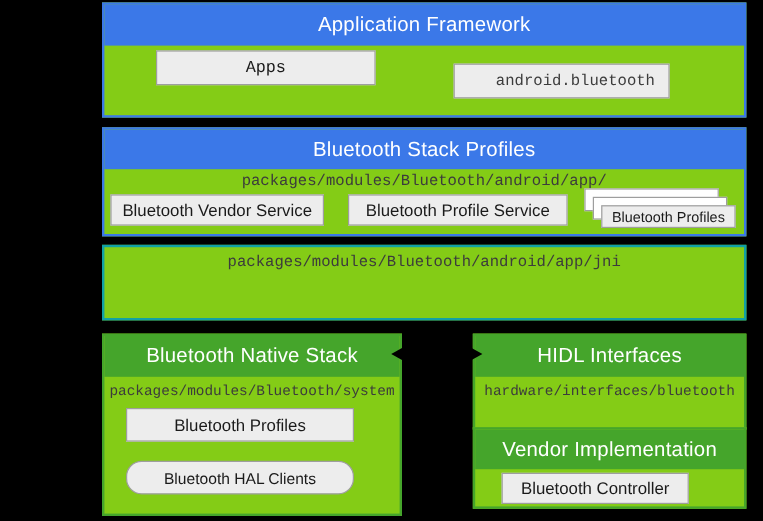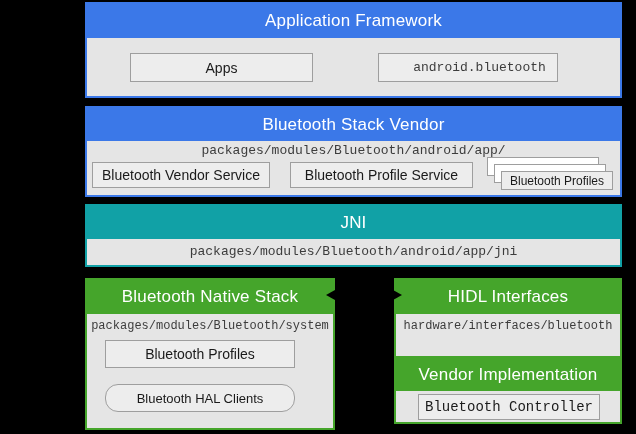--- a/index.html
+++ b/index.html
@@ -2,21 +2,21 @@
 <html style="--blue: #3B78E8; --teal: #11A1A6; --green: #45A52B; --box-fill: #EDEDED; --box-border: #9E9E9E; --path-text: #3C3C3C; --bg: #000000;"><head>
 <meta charset="utf-8">
 <style>
   :root{
     --blue:#3B78E8; --teal:#11A1A6; --green:#45A52B;
     --box-fill:#EDEDED; --box-border:#9E9E9E; --path-text:#3C3C3C; --bg:#000000;
   }
   html,body{margin:0;padding:0;}
   body{background:#000;font-family:"Liberation Sans",sans-serif;}
   .canvas{position:relative;width:636px;height:434px;background:var(--bg);overflow:hidden;}
-  .section{position:absolute;background:#e5e5e5;box-sizing:border-box;}
+  .section{position:absolute;background:#84cc16;box-sizing:border-box;}
   .sec-blue{border:2px solid var(--blue);}
   .sec-teal{border:2px solid var(--teal);}
   .sec-green{border:2px solid var(--green);}
   .sec-header{width:100%;display:flex;align-items:center;justify-content:center;
     color:#fff;font-size:17px;letter-spacing:.2px;}
   .hdr-blue{background:var(--blue);}
   .hdr-teal{background:var(--teal);}
   .hdr-green{background:var(--green);}
   .path{font-family:"Liberation Mono","DejaVu Sans Mono",monospace;color:var(--path-text);
     text-align:center;font-size:13px;line-height:16px;white-space:nowrap;}
@@ -36,42 +36,39 @@
 </style>
 </head>
 <body>
 
 <div class="canvas">
 
   <div class="section sec-blue" style="left:85px;top:2px;width:537px;height:96px;">
     <div class="sec-header hdr-blue" style="height:34px;">
       <span>Application Framework</span>
     </div>
-    <div class="gbox" style="left:43px;top:49px;width:183px;height:29px;">Apps</div>
+    <div class="gbox" style="left:43px;top:38px;width:183px;height:29px;font-family:Liberation Mono, monospace;">Apps</div>
     <div class="gbox mono" style="left:291px;top:49px;width:180px;height:29px;">android.bluetooth</div>
   </div>
 
   <div class="section sec-blue" style="left:85px;top:106px;width:537px;height:91px;">
     <div class="sec-header hdr-blue" style="height:33px;">
-      <span>Bluetooth Stack Vendor</span>
+      <span>Bluetooth Stack Profiles</span>
     </div>
     <div class="path" style="margin-top:2px;">packages/modules/Bluetooth/android/app/</div>
     <div class="gbox" style="left:5px;top:54px;width:178px;height:26px;">Bluetooth Vendor Service</div>
     <div class="gbox" style="left:203px;top:54px;width:183px;height:26px;">Bluetooth Profile Service</div>
     <div class="stack" style="left:400px;top:49px;width:126px;height:33px;">
       <div class="slayer" style="left:0;top:0;"></div>
       <div class="slayer" style="left:7px;top:7px;"></div>
       <div class="slayer front" style="left:14px;top:14px;">Bluetooth Profiles</div>
     </div>
   </div>
 
   <div class="section sec-teal" style="left:85px;top:204px;width:537px;height:63px;">
-    <div class="sec-header hdr-teal" style="height:33px;">
-      <span>JNI</span>
-    </div>
     <div class="path" style="margin-top:5px;font-family:Liberation Mono, monospace;">packages/modules/Bluetooth/android/app/jni</div>
   </div>
 
   <div class="section sec-green" style="left:85px;top:278px;width:250px;height:152px;">
     <div class="sec-header hdr-green" style="height:34px;">
       <span>Bluetooth Native Stack</span>
     </div>
     <div class="path" style="margin-top:4px;font-size:12px;">packages/modules/Bluetooth/system</div>
     <div class="gbox" style="left:18px;top:60px;width:190px;height:28px;">Bluetooth Profiles</div>
     <div class="gbox" style="left:18px;top:104px;width:190px;height:28px;font-size:13px;border-radius:13px;">Bluetooth HAL Clients</div>
@@ -85,16 +82,16 @@
     <div class="sec-header hdr-green" style="height:34px;">
       <span>HIDL Interfaces</span>
     </div>
     <div class="path" style="margin-top:4px;font-size:12px;">hardware/interfaces/bluetooth</div>
   </div>
 
   <div class="section sec-green" style="left:394px;top:356px;width:228px;height:68px;">
     <div class="sec-header hdr-green" style="height:33px;">
       <span>Vendor Implementation</span>
     </div>
-    <div class="gbox" style="left:22px;top:36px;width:182px;height:26px;font-family:Liberation Mono, monospace;">Bluetooth Controller</div>
+    <div class="gbox" style="left:22px;top:36px;width:156px;height:26px;">Bluetooth Controller</div>
   </div>
 
 </div>
 
 </body></html>

